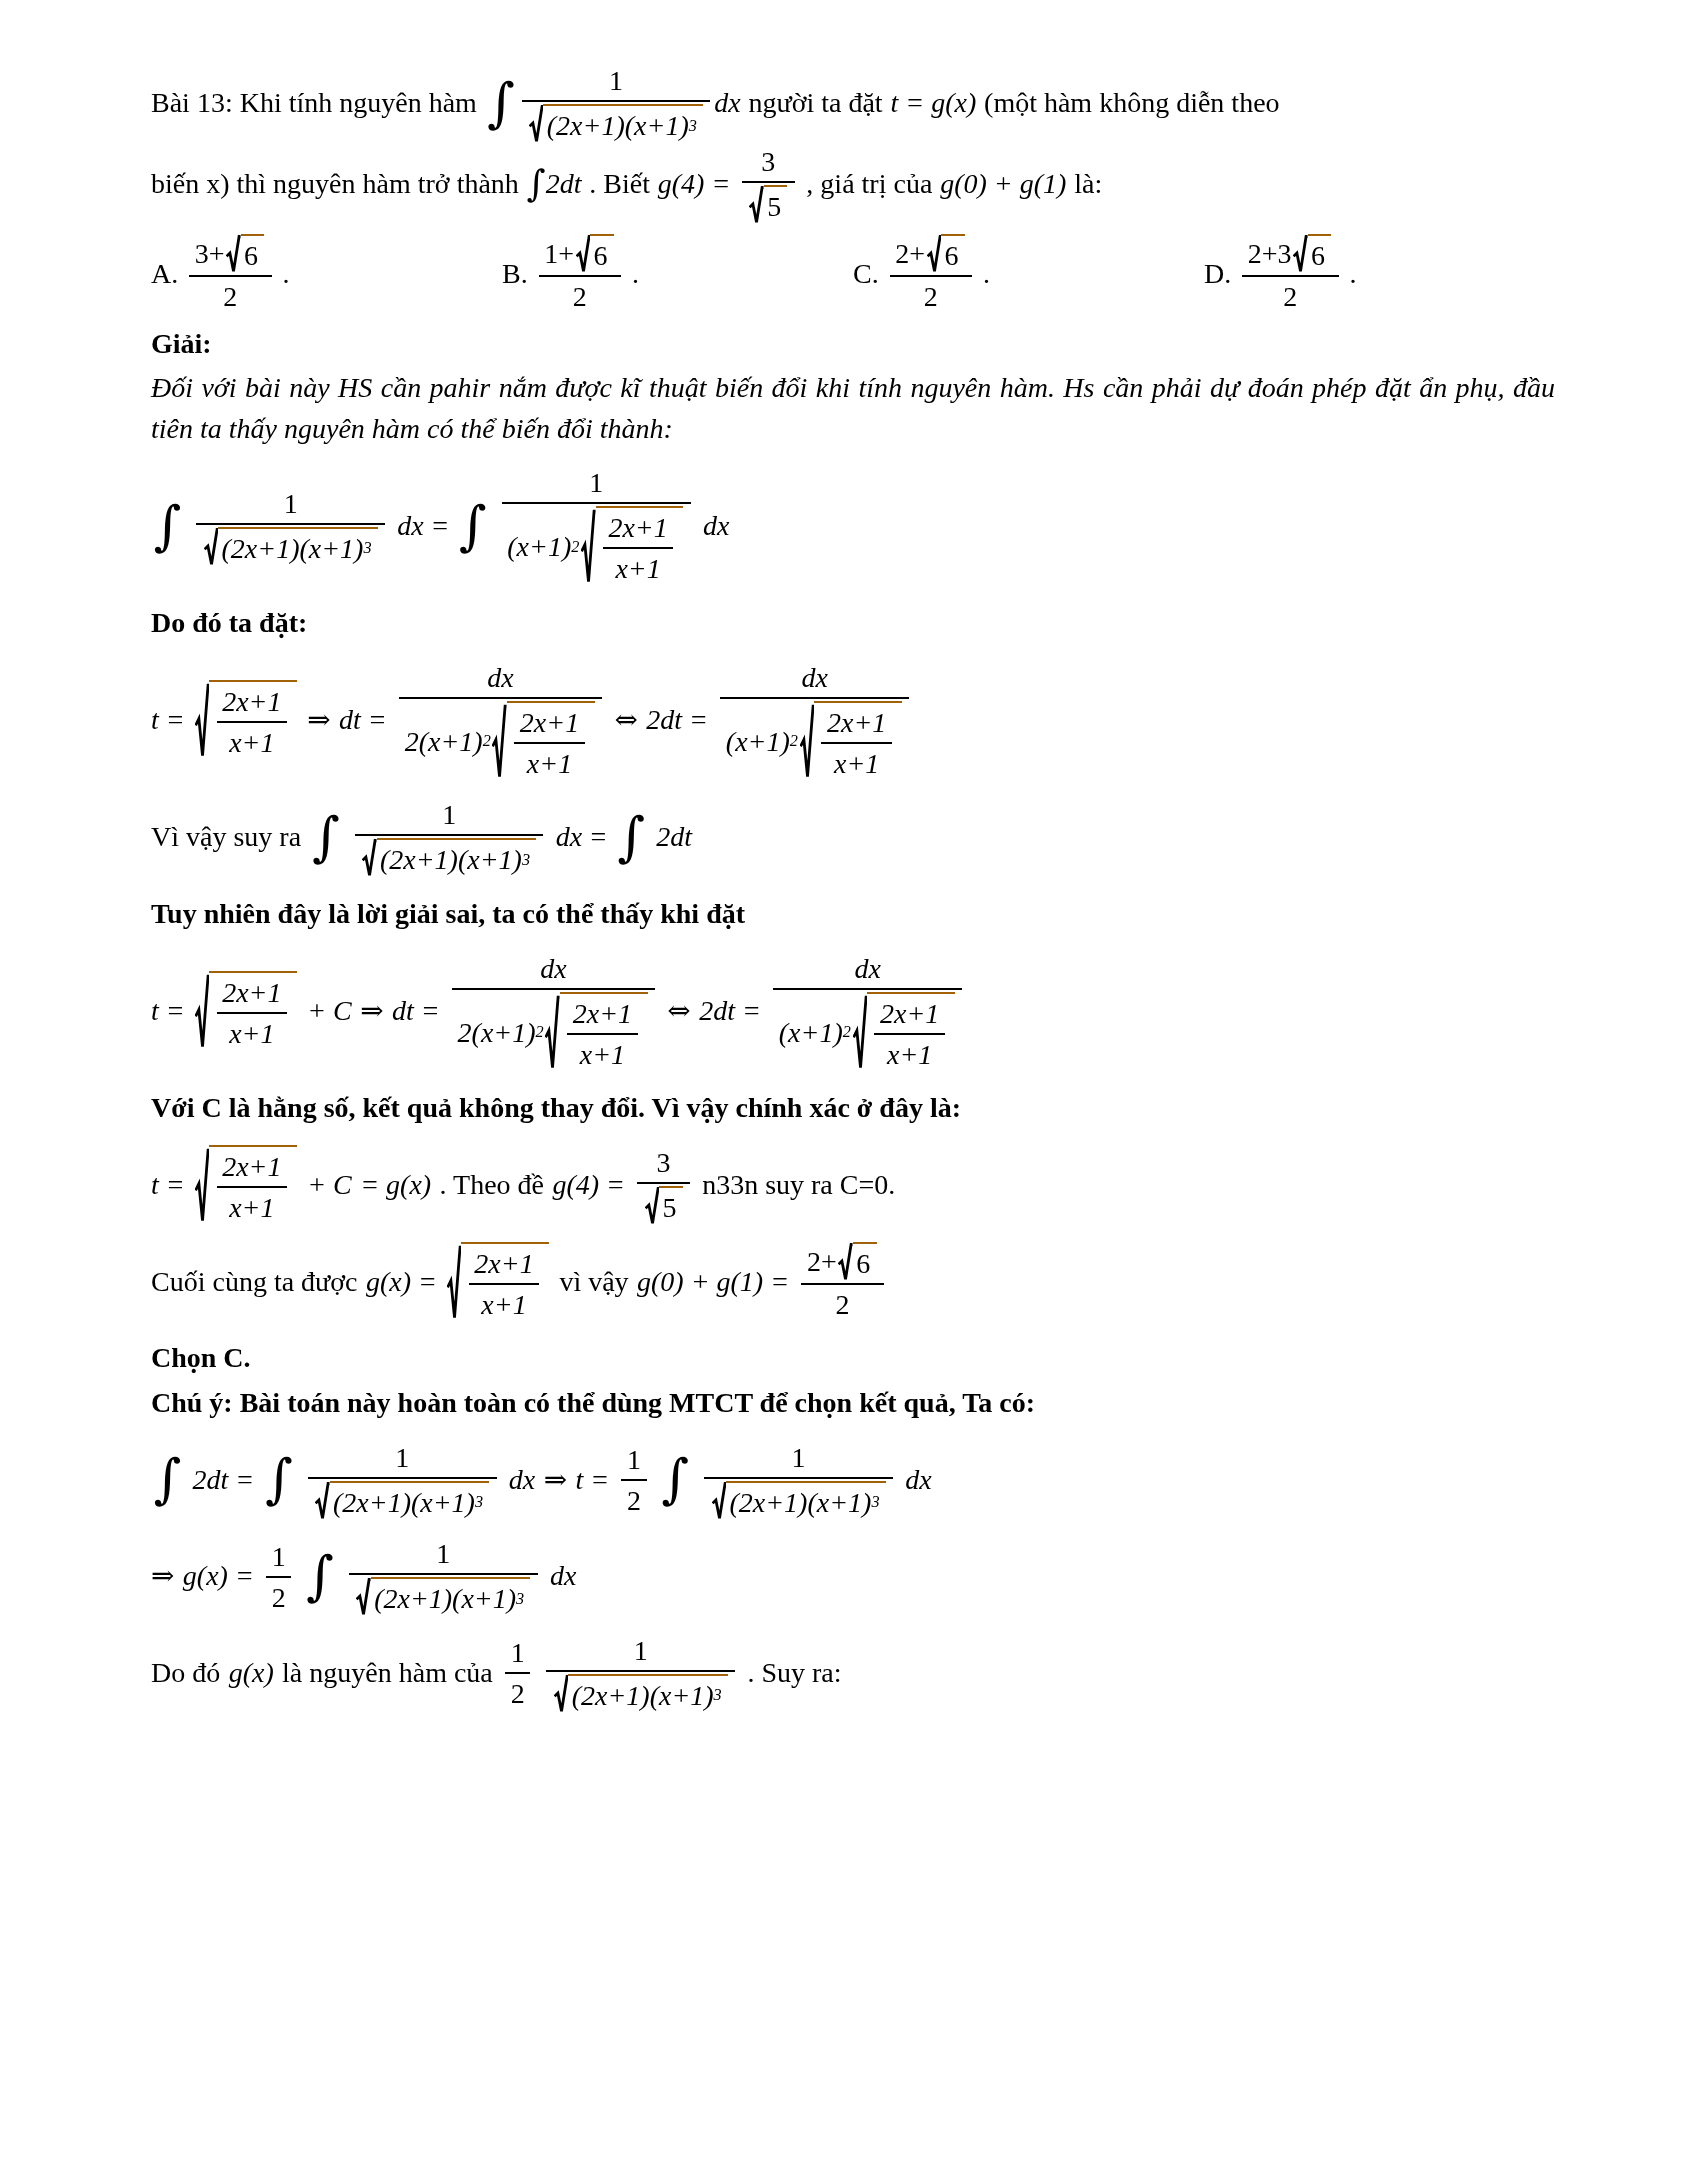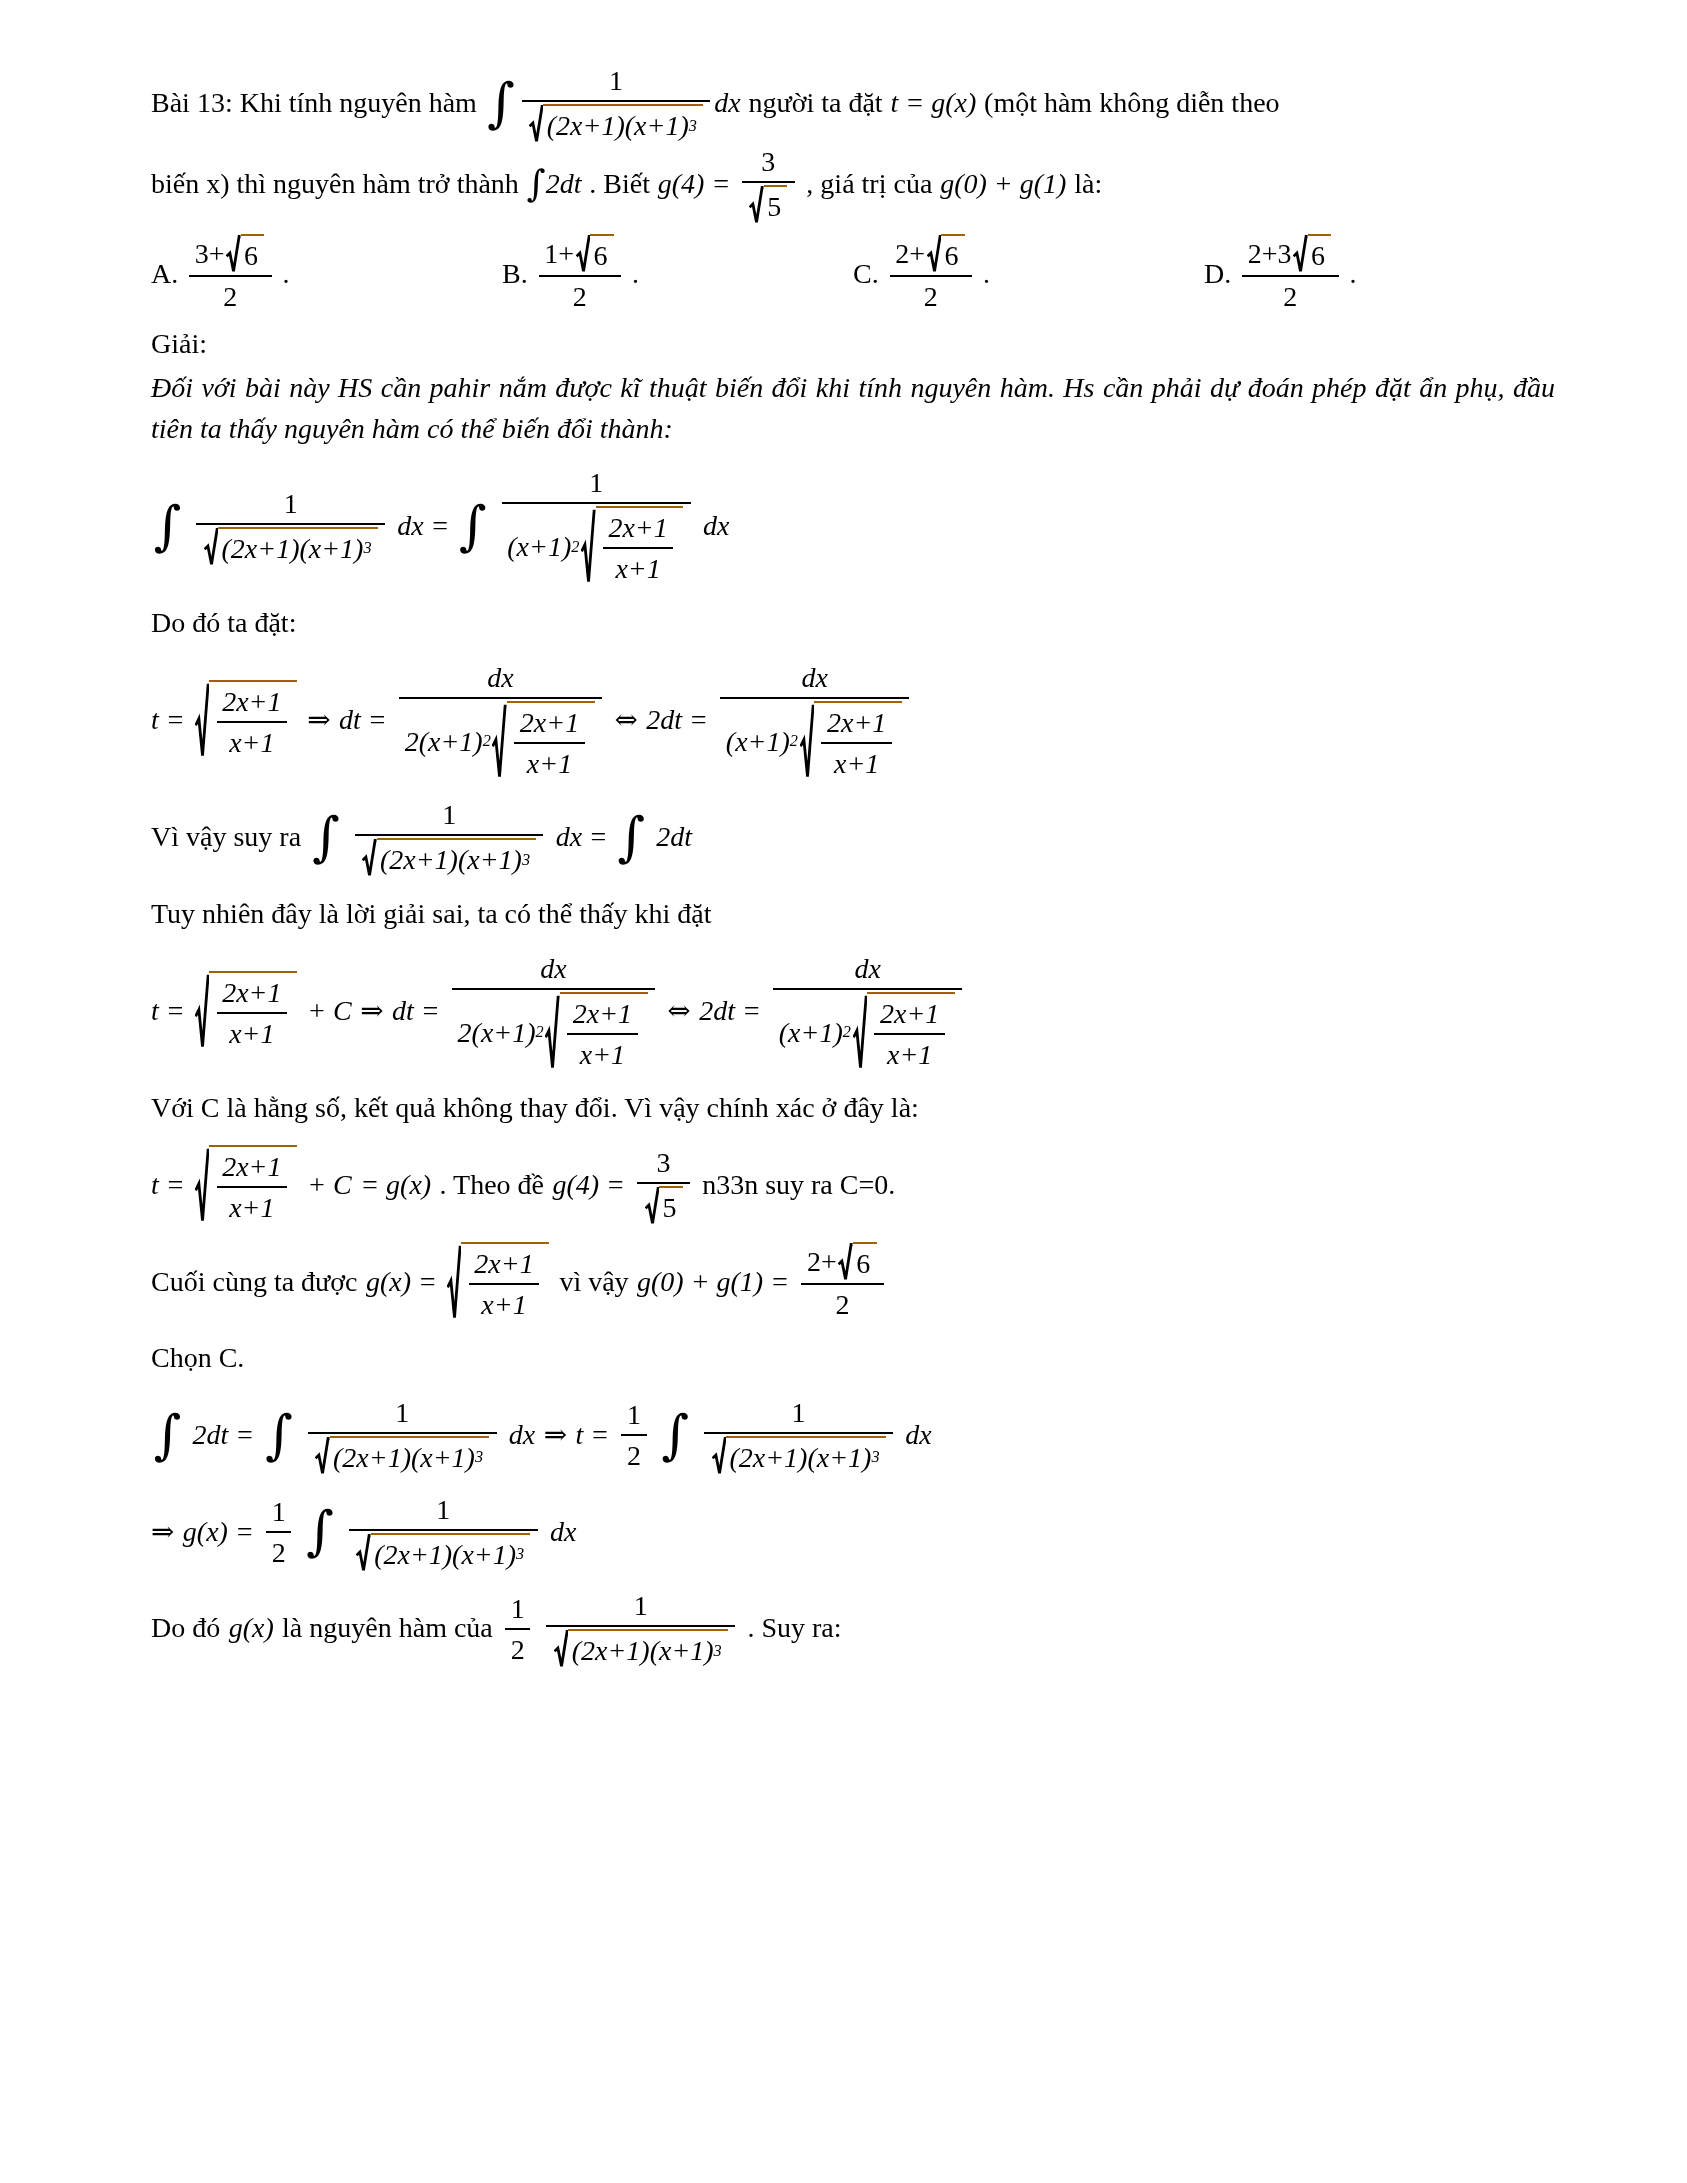--- a/index.html
+++ b/index.html
@@ -6,21 +6,21 @@
   .page{
     width:1687px;min-height:2183px;box-sizing:border-box;
     padding:63px 132px 40px 151px;
     background:#ffffff;color:#000;
     font-family:"Liberation Serif","DejaVu Serif",serif;
     font-size:28px;line-height:1.45;
   }
   
   .line{display:flex;align-items:center;flex-wrap:nowrap;gap:0.28em;margin:0 0;}
   .para{text-align:justify;margin:4px 0;font-style:italic;}
-  .head{margin:4px 0;}
+  .head{margin:4px 0;font-weight:bold;}
   
   .disp{display:flex;align-items:center;flex-wrap:nowrap;gap:0.3em;font-style:italic;margin:16px 0;}
   .m{font-style:italic;}
   .t{font-style:normal;}
   .up{font-style:normal;}
   
   .int{font-style:normal;font-size:1.9em;line-height:0.85;padding:0 0.05em;font-family:"DejaVu Serif",serif;}
   .int-sm{font-style:normal;font-size:1.3em;line-height:0.9;font-family:"DejaVu Serif",serif;}
   
   .frac{display:inline-flex;flex-direction:column;align-items:center;vertical-align:middle;margin:0 0.14em;line-height:1.25;text-align:center;}
@@ -504,20 +504,21 @@
         </span>
       <span class="bar"></span>
       <span class="den">
           <span class="up">2</span>
         </span>
     </span>
   </div>
 
   <div class="head">Chọn C.</div>
 
+  <div class="head">Chú ý: Bài toán này hoàn toàn có thể dùng MTCT để chọn kết quả, Ta có:</div>
 
   <div class="disp">
     <span class="int">∫</span>
     <span>2dt =</span>
     <span class="int">∫</span>
     <span class="frac">
       <span class="num">
           <span class="up">1</span>
         </span>
       <span class="bar"></span>

